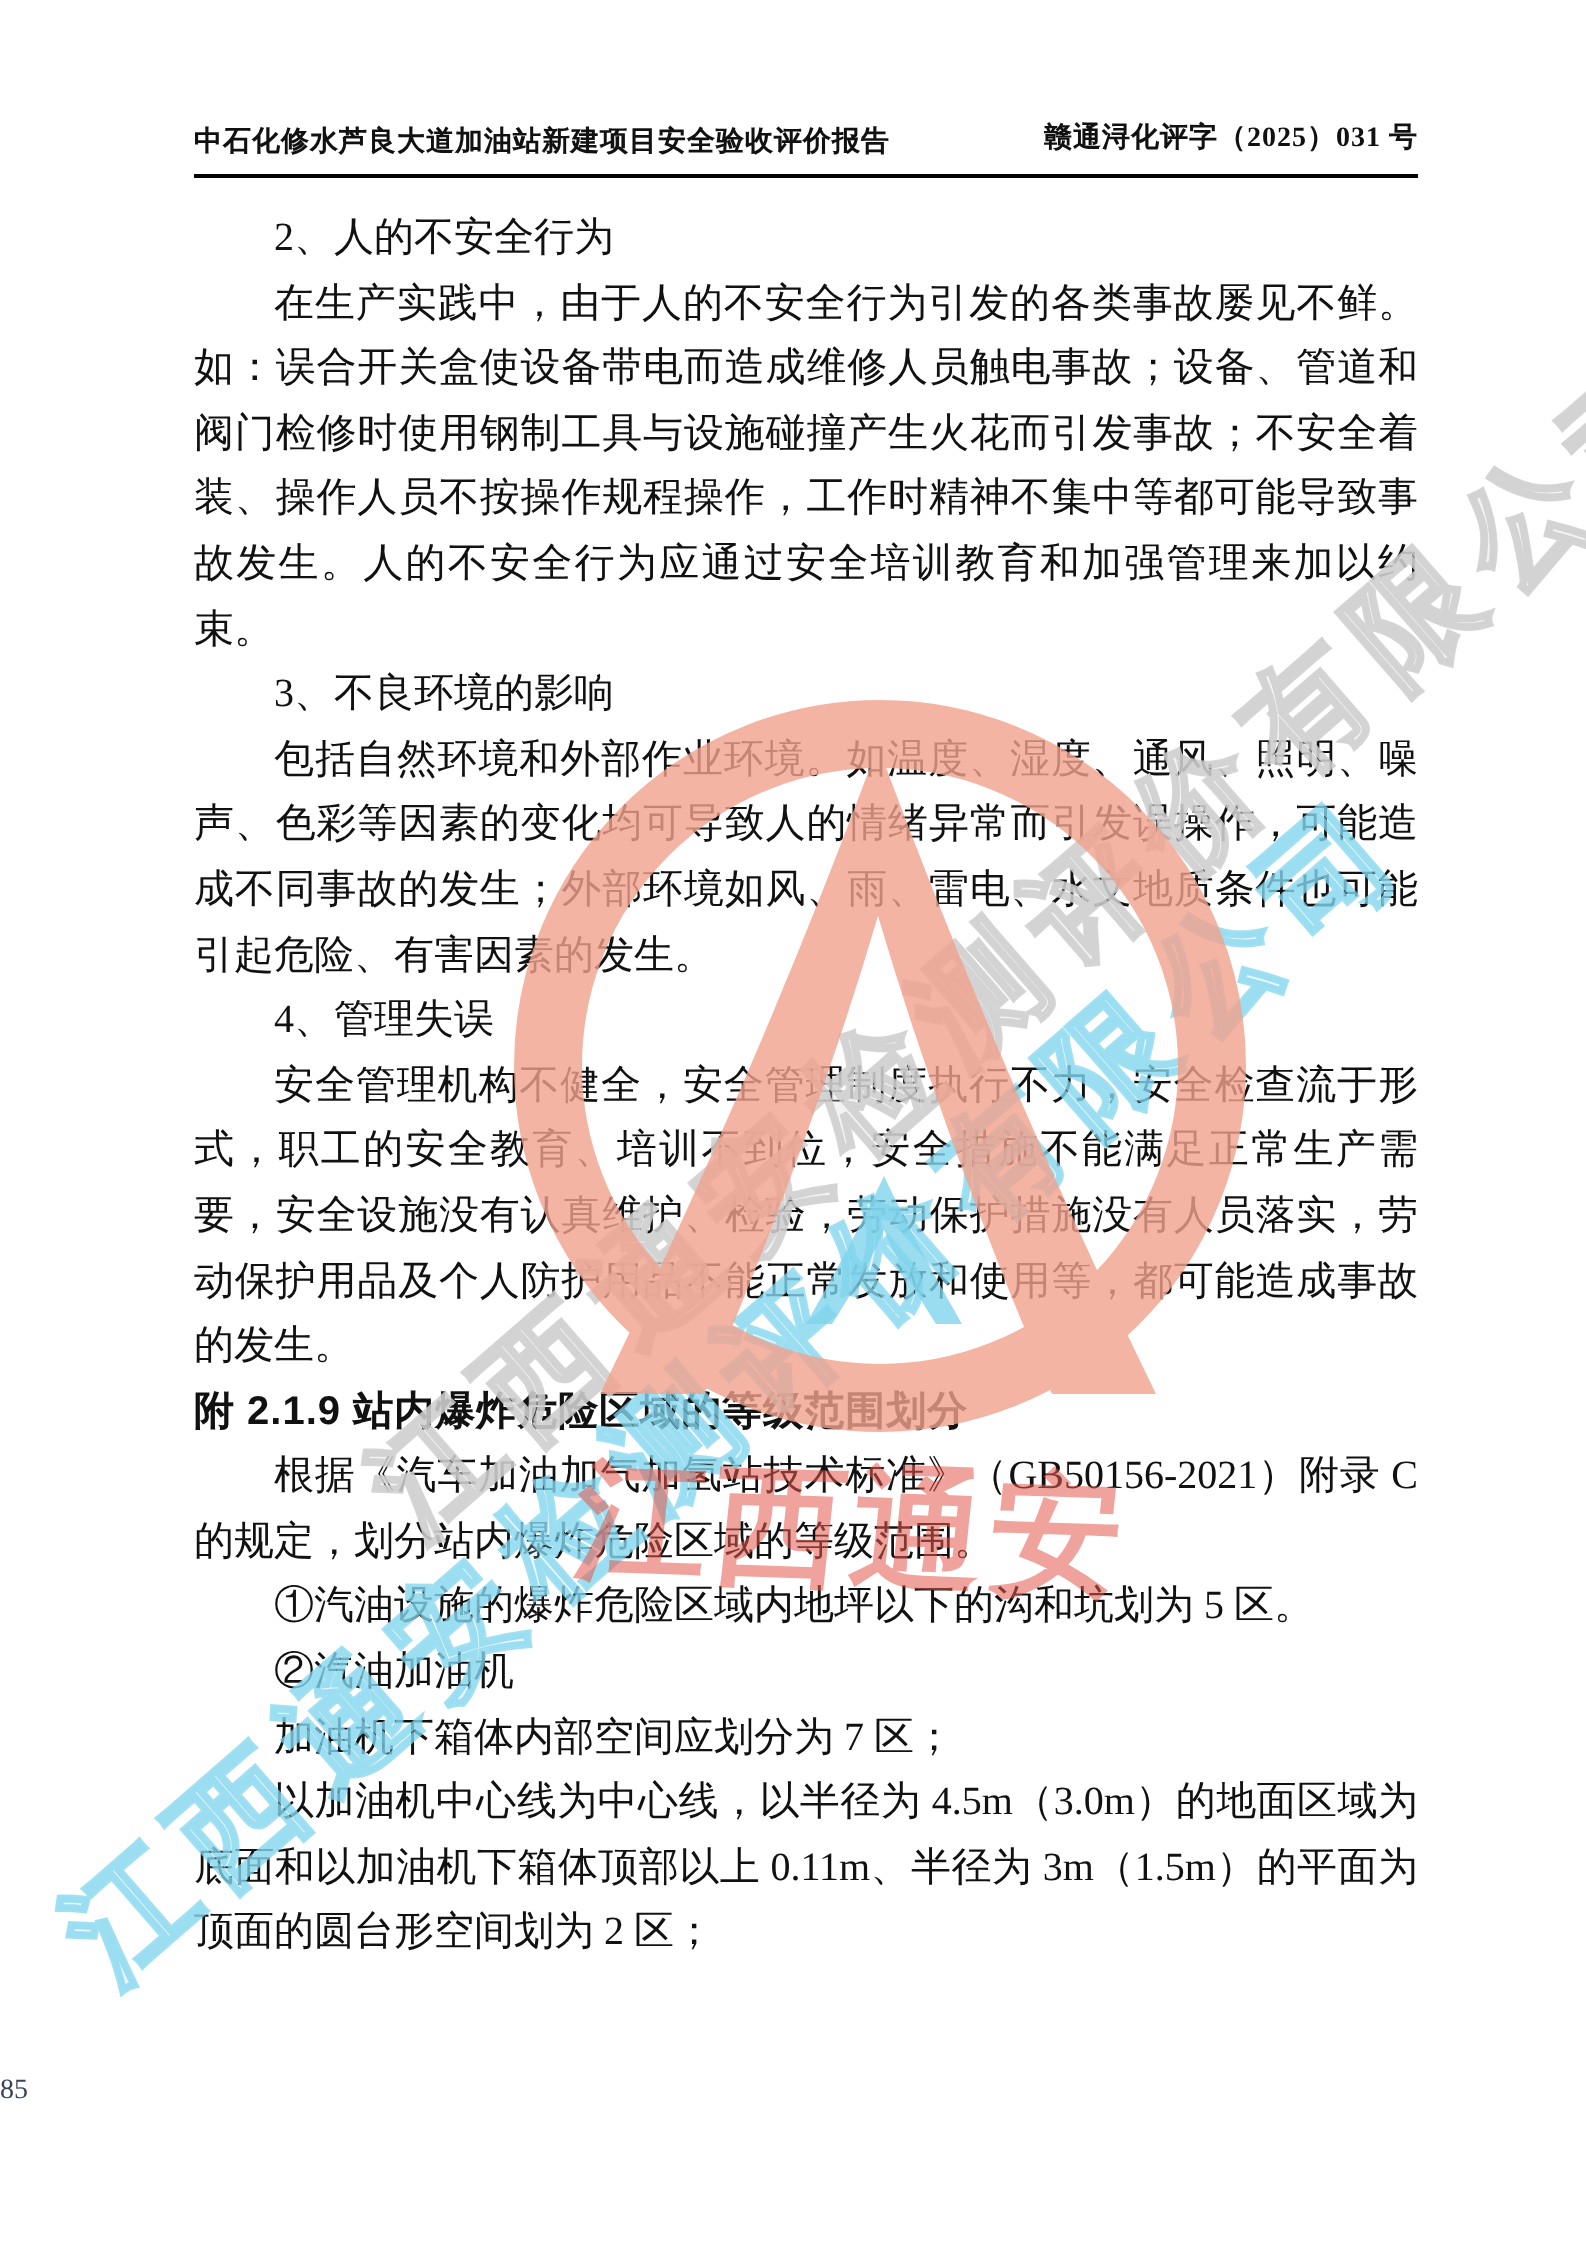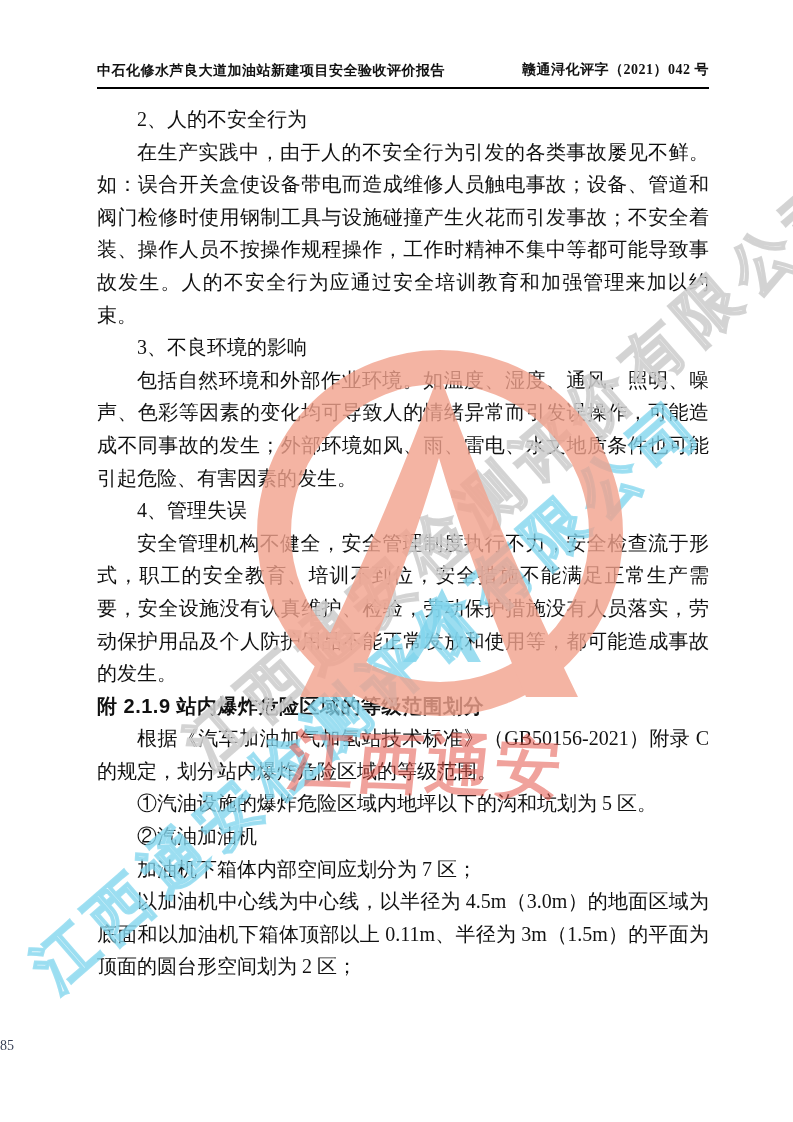--- a/index.html
+++ b/index.html
@@ -73,21 +73,21 @@
     font-family:"Liberation Serif", serif;
   }
 </style>
 </head>
 <body>
 
 <div class="page">
 
   <div class="header">
     <span class="left">中石化修水芦良大道加油站新建项目安全验收评价报告</span>
-    <span class="right">赣通浔化评字（2021）042 号</span>
+    <span class="right">赣通浔化评字（2025）031 号</span>
   </div>
 
   <div class="content">
     <p class="p-item">2、人的不安全行为</p>
     <p class="p-body">在生产实践中，由于人的不安全行为引发的各类事故屡见不鲜。如：误合开关盒使设备带电而造成维修人员触电事故；设备、管道和阀门检修时使用钢制工具与设施碰撞产生火花而引发事故；不安全着装、操作人员不按操作规程操作，工作时精神不集中等都可能导致事故发生。人的不安全行为应通过安全培训教育和加强管理来加以约束。</p>
     <p class="p-item">3、不良环境的影响</p>
     <p class="p-body">包括自然环境和外部作业环境。如温度、湿度、通风、照明、噪声、色彩等因素的变化均可导致人的情绪异常而引发误操作，可能造成不同事故的发生；外部环境如风、雨、雷电、水文地质条件也可能引起危险、有害因素的发生。</p>
     <p class="p-item">4、管理失误</p>
     <p class="p-body">安全管理机构不健全，安全管理制度执行不力，安全检查流于形式，职工的安全教育、培训不到位，安全措施不能满足正常生产需要，安全设施没有认真维护、检验，劳动保护措施没有人员落实，劳动保护用品及个人防护用品不能正常发放和使用等，都可能造成事故的发生。</p>
     <p class="p-heading">附 2.1.9 站内爆炸危险区域的等级范围划分</p>

